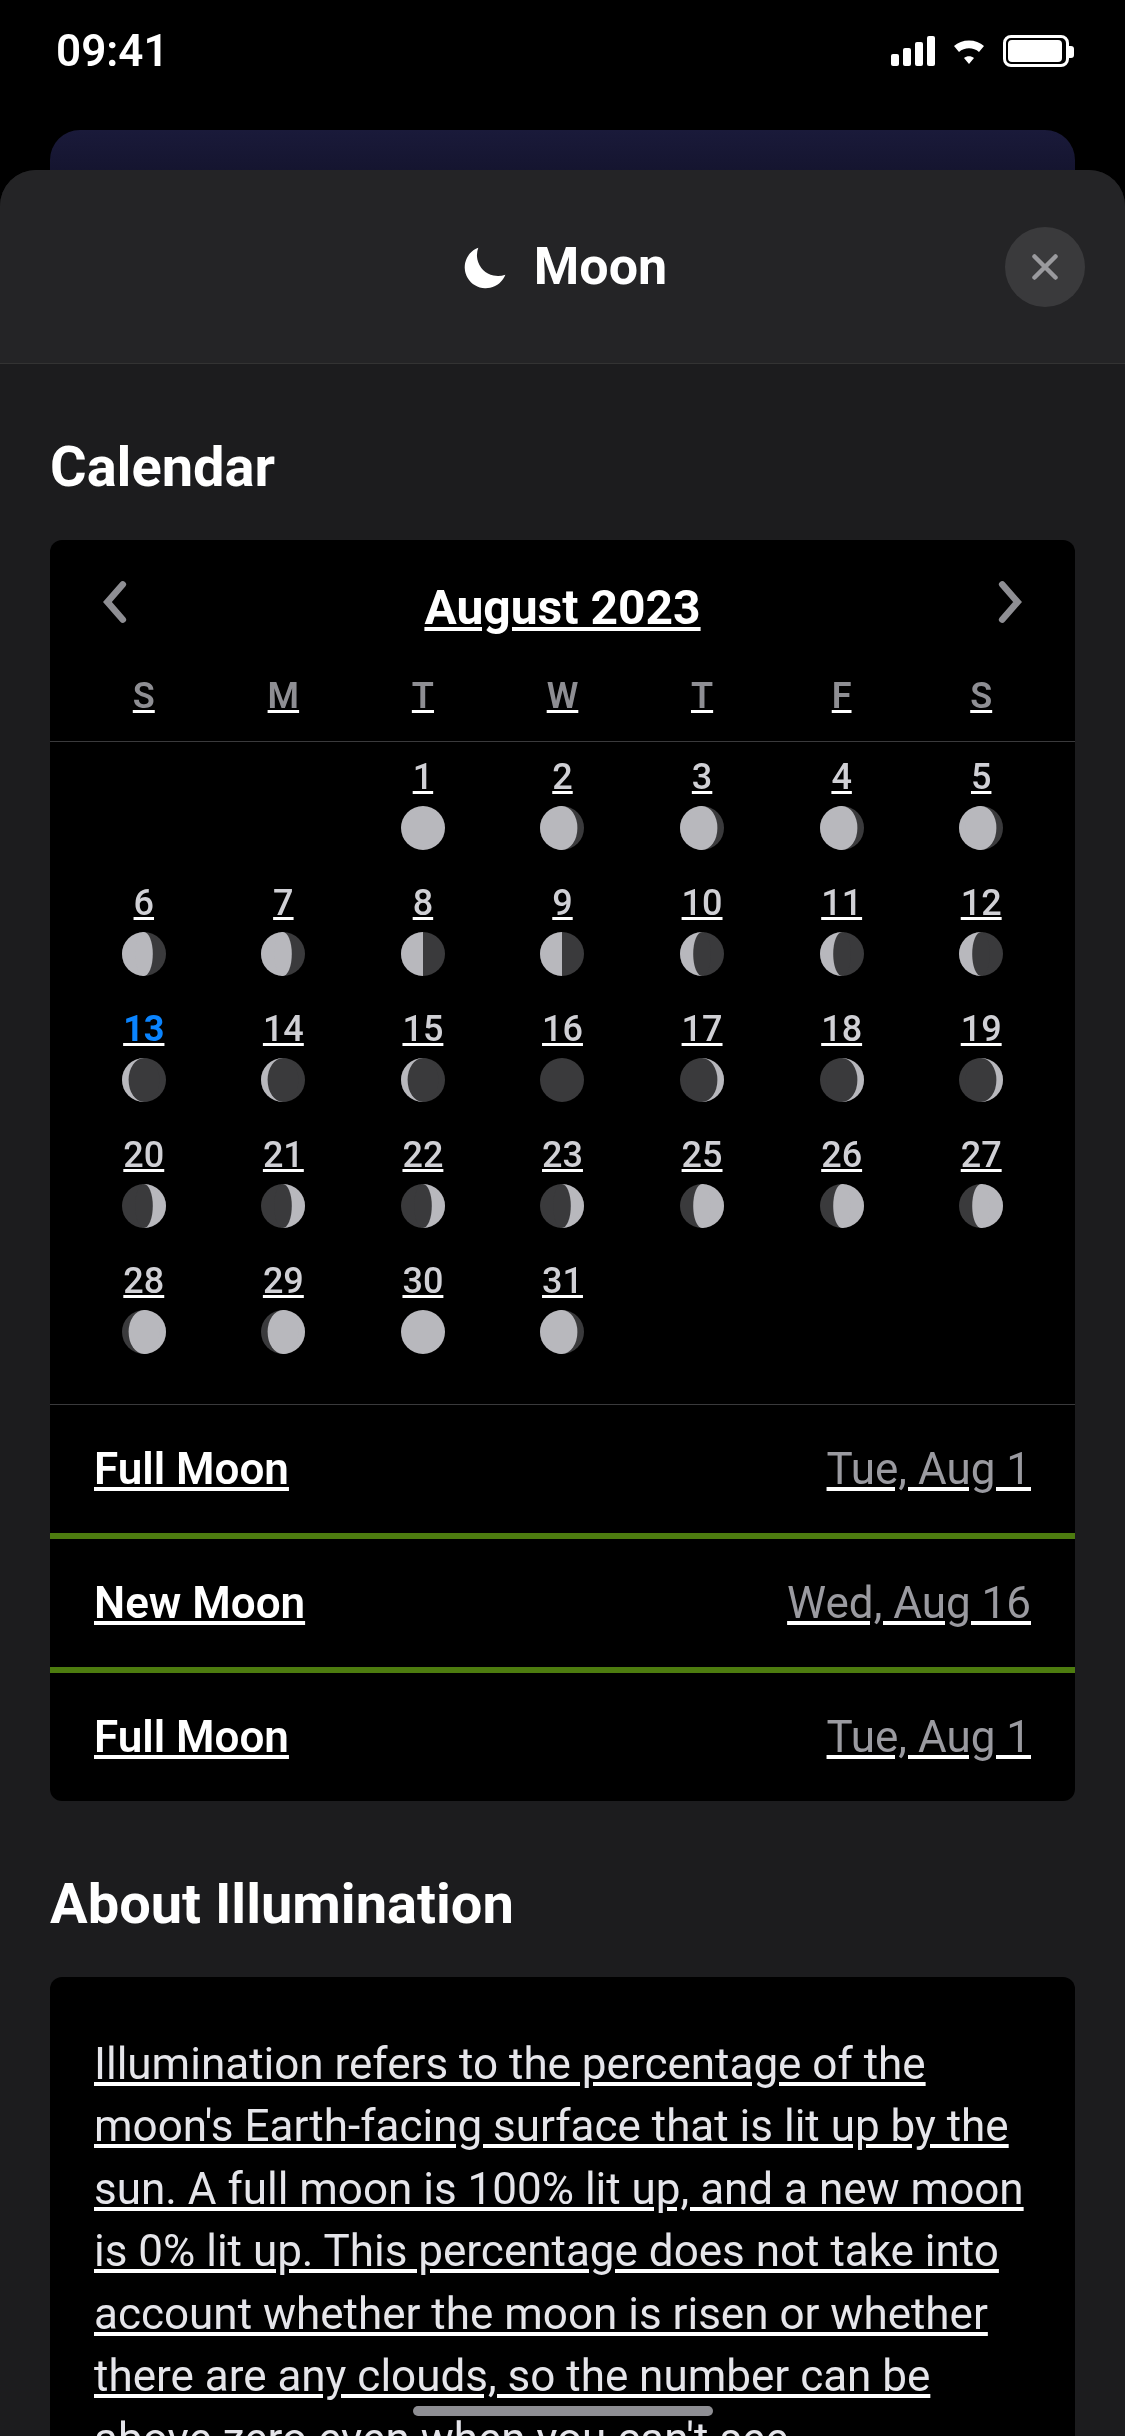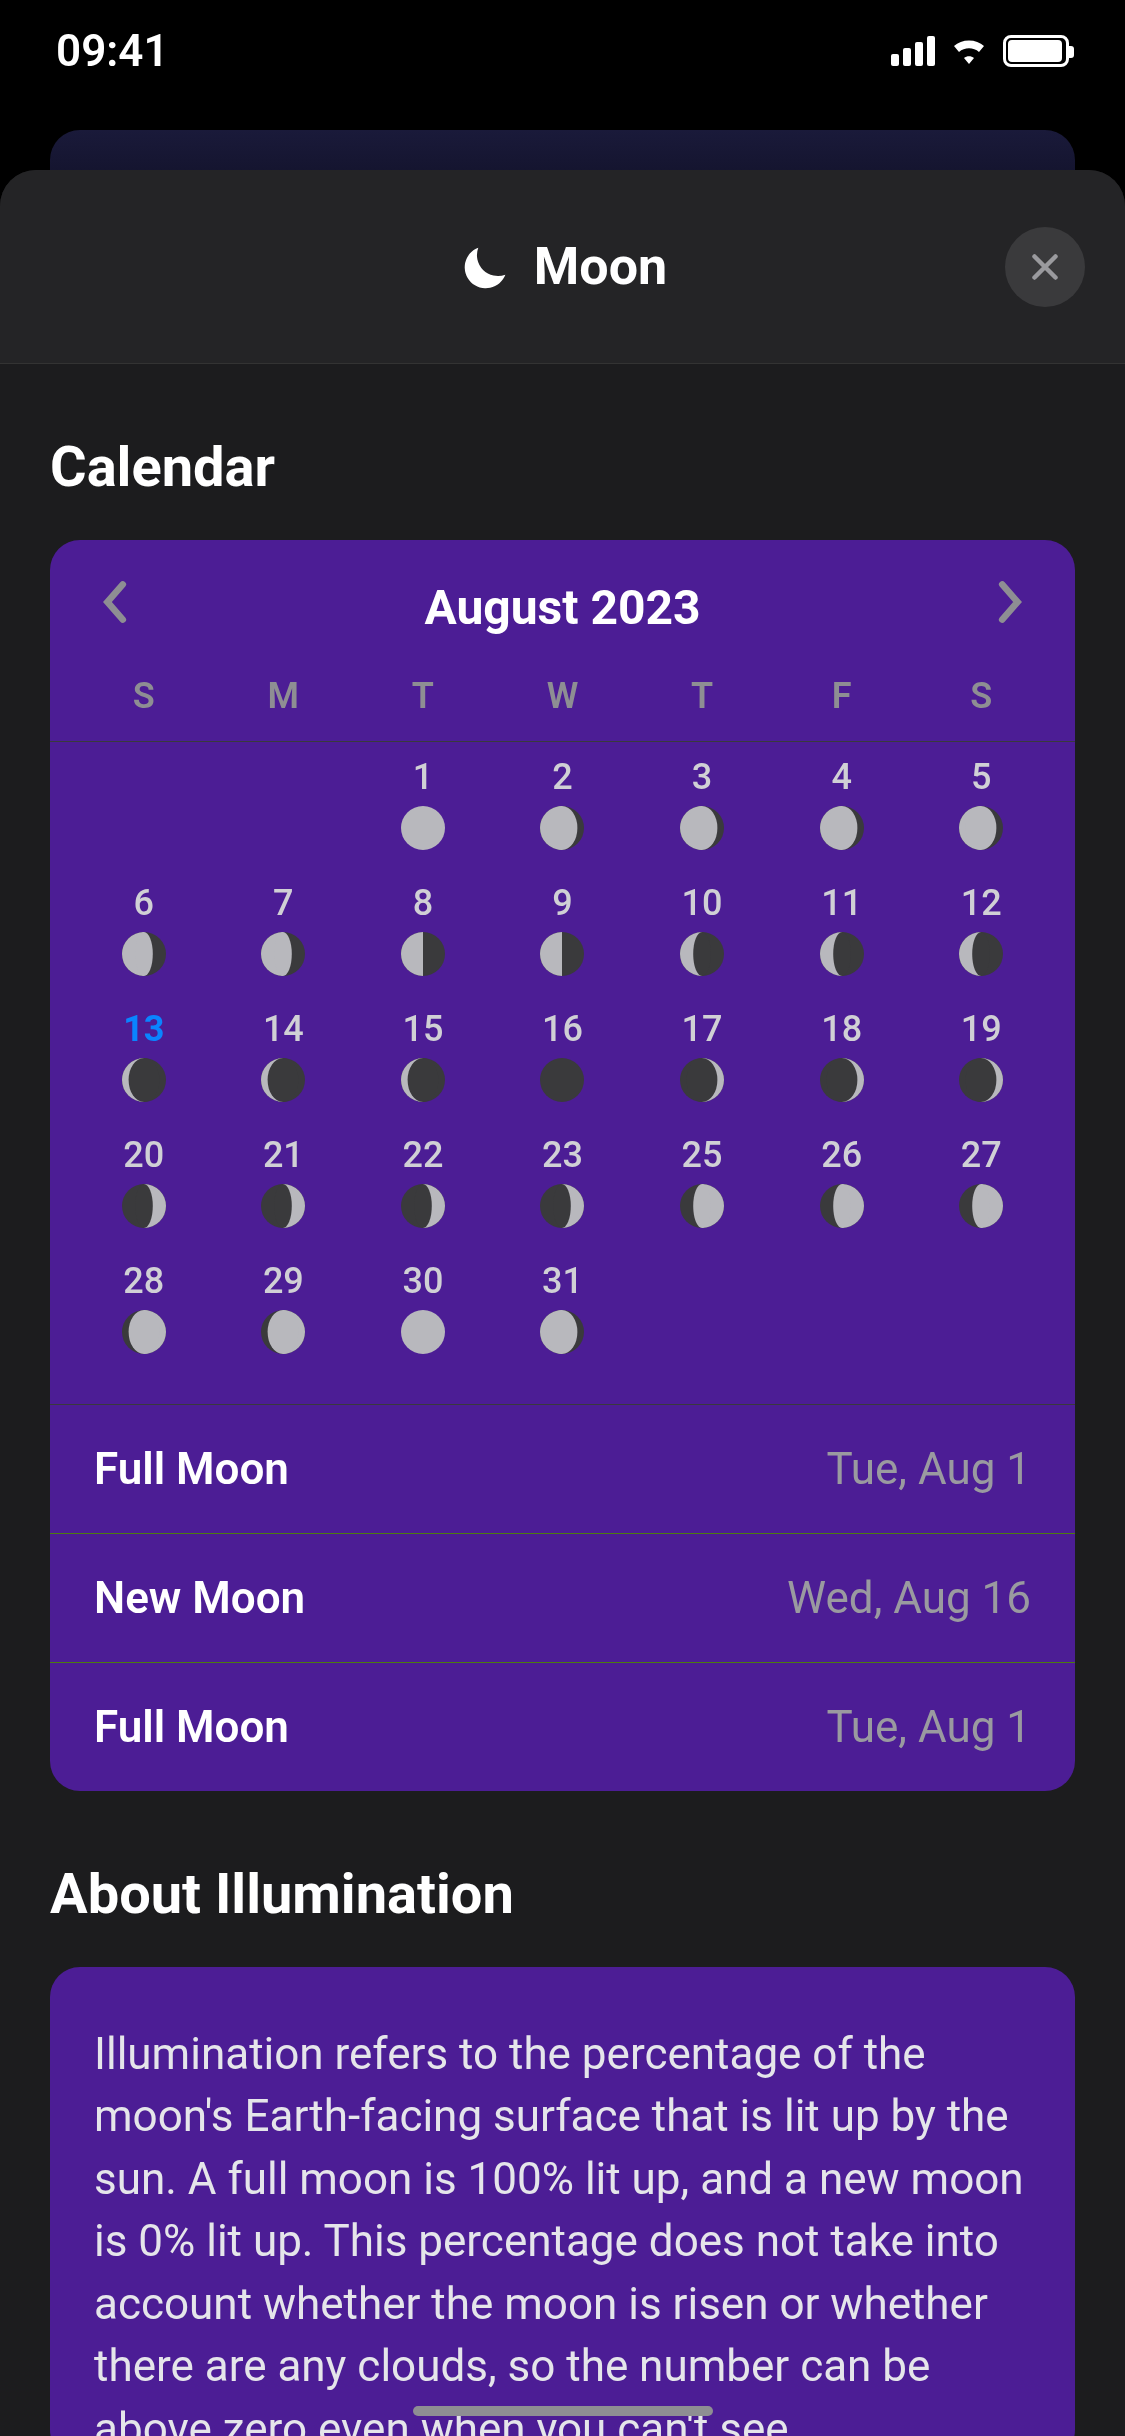--- a/index.html
+++ b/index.html
@@ -57,23 +57,24 @@
   .moon-title-icon { width:56px; height:56px; }
   .close-btn {
     position:absolute; right:40px; top:50%; transform:translateY(-50%);
     width:80px; height:80px; border-radius:50%; background:#3a3a3c;
     display:flex; align-items:center; justify-content:center;
     color:#9a9a9e; font-size:44px; font-weight:400;
   }
   .content { padding: 40px 50px 0; }
   .section-title { font-size:56px; font-weight:700; margin: 30px 0 40px; }
   .card {
-    background: #4c1d95;
-    border-radius: 30px;
+    background: #000000;
+    border-radius: 12px;
     overflow:hidden;
+    text-decoration:underline;
   }
   .cal-header {
     display:flex; align-items:center; justify-content:space-between;
     padding: 30px 36px 20px;
   }
   .chev { color:#8e8e93; font-size:46px; padding:10px 14px; }
   .month-label { font-size:48px; font-weight:700; }
   .weekday-row {
     display:grid; grid-template-columns: repeat(7,1fr);
     text-align:center; color:#8e8e93; font-size:36px; font-weight:600;
@@ -88,21 +89,21 @@
   .cell { display:flex; flex-direction:column; align-items:center; justify-content:flex-start; height:120px; }
   .daynum { font-size:36px; color:#d0d0d5; font-weight:500; margin-bottom:6px;}
   .daynum.today { color:#0a84ff; font-weight:700;}
   .phase { width:48px; height:48px; }
   .events { border-top:1px solid #3a3a3c; }
   .event-row {
     display:flex; justify-content:space-between; align-items:center;
     padding: 38px 44px;
     font-size:44px;
   }
-  .event-row + .event-row { border-top:1px solid #4d7c0f; }
+  .event-row + .event-row { border-top:6px solid #4d7c0f; }
   .event-label { font-weight:600; color:#fff; }
   .event-date { color:#9a9aa0; }
   .about-text {
     font-size:44px; line-height:1.42; color:#e5e5ea; padding: 56px 44px 0;
   }
   .home-indicator {
     position:absolute; bottom:20px; left:50%; transform:translateX(-50%);
     width:300px; height:10px; background:#8e8e93; border-radius:6px;
   }
 </style>

